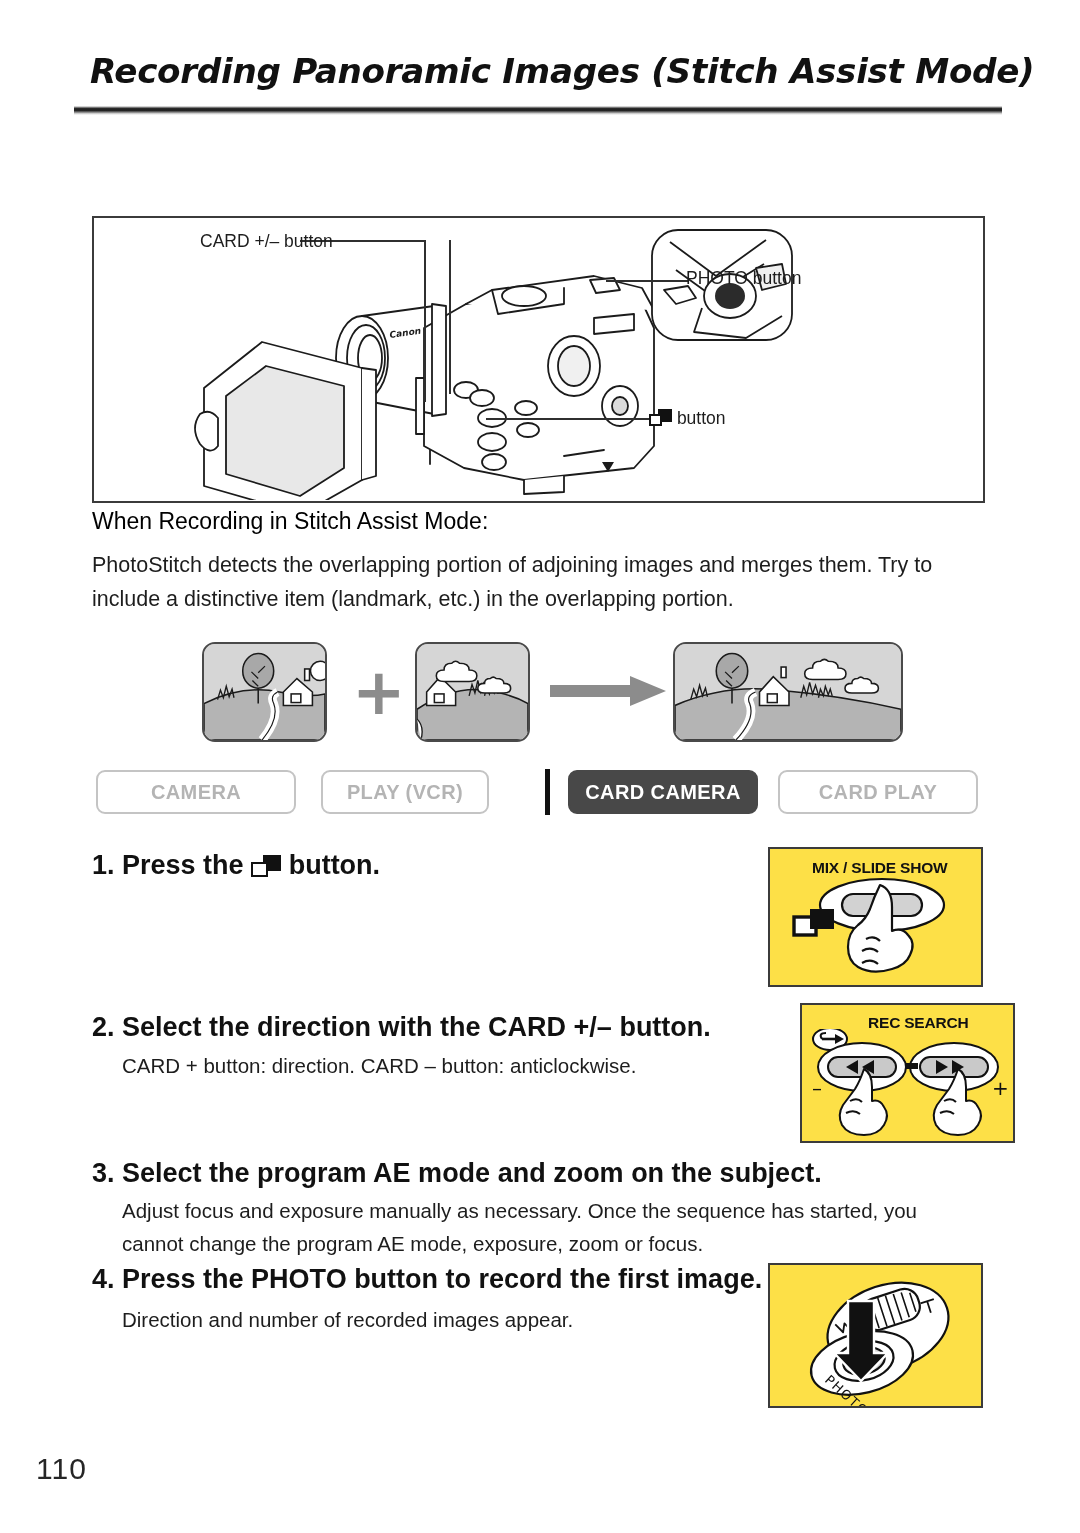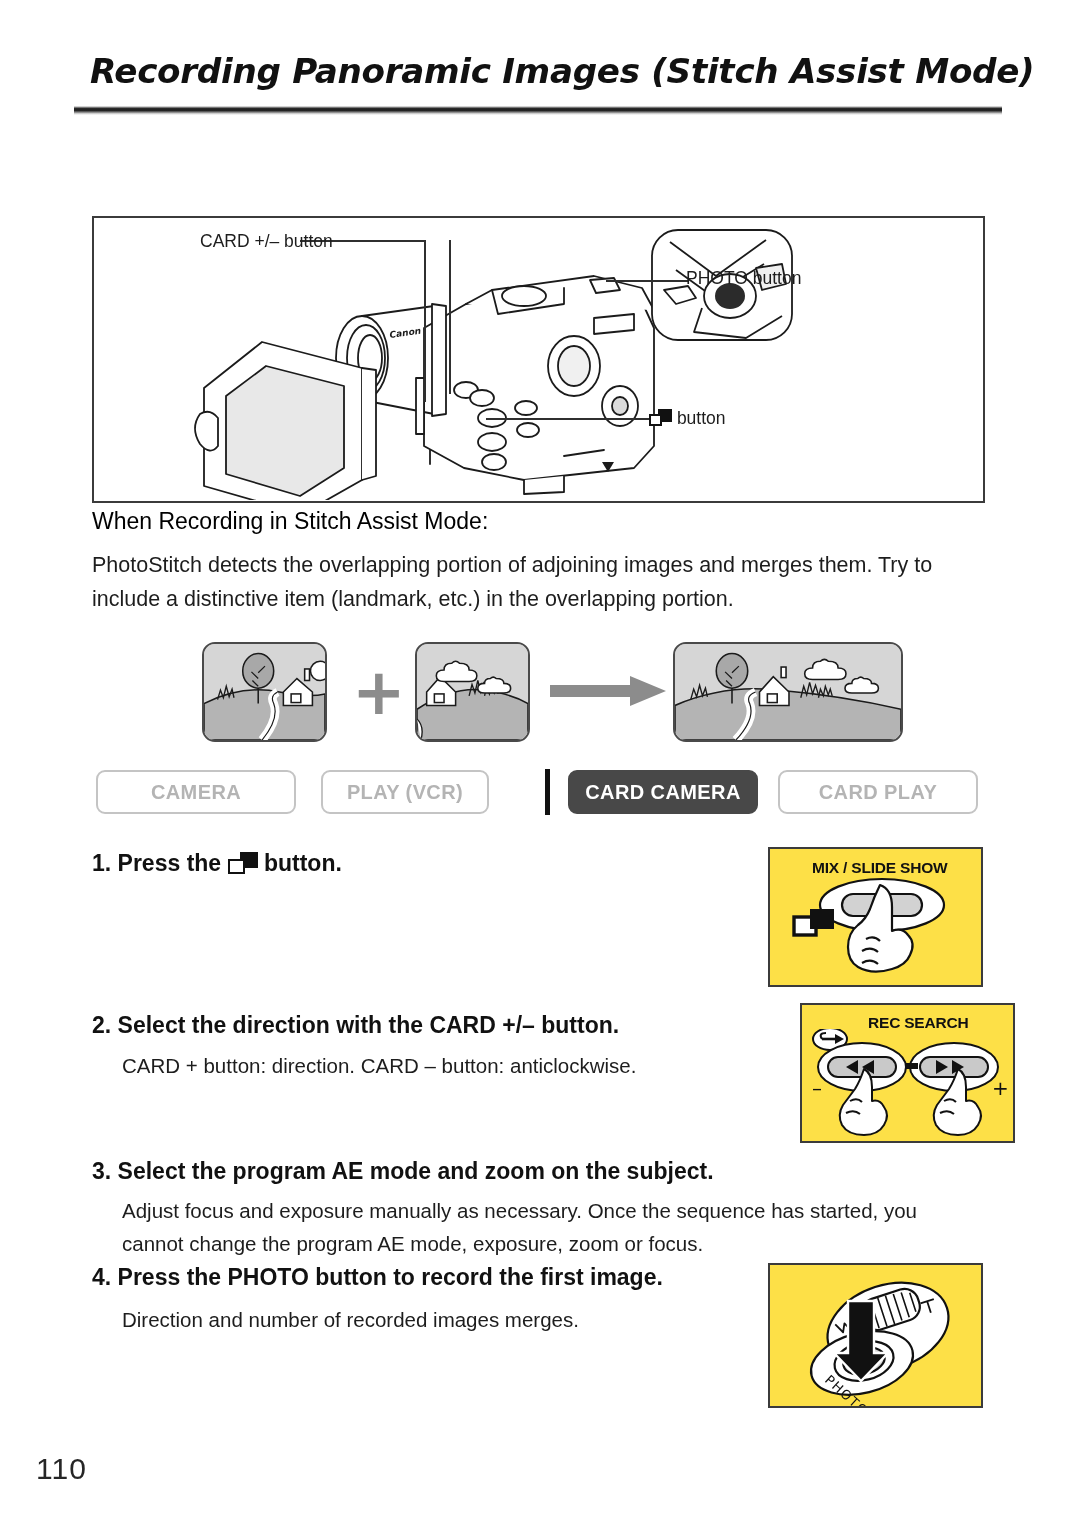--- a/index.html
+++ b/index.html
@@ -183,21 +183,21 @@
   .tab-sep {
     position: absolute;
     width: 5px;
     height: 46px;
     background: #111;
   }
 
   
   .step-head {
     position: absolute;
-    font-size: 23px;
+    font-size: 27px;
     font-weight: bold;
     color: #111;
     white-space: nowrap;
   }
   .step-body {
     position: absolute;
     font-size: 20.5px;
     line-height: 33px;
     color: #1d1d1d;
   }
@@ -482,21 +482,21 @@
   <div class="step-head" style="left:92px;top:1158px;">
     <span>3.</span>
     <span>Select the program AE mode and zoom on the subject.</span>
   </div>
   <div class="step-body" style="left:122px;top:1194px;width:855px;">Adjust focus and exposure manually as necessary. Once the sequence has started, you cannot change the program AE mode, exposure, zoom or focus.</div>
 
   <div class="step-head" style="left:92px;top:1264px;">
     <span>4.</span>
     <span>Press the PHOTO button to record the first image.</span>
   </div>
-  <div class="step-body" style="left:122px;top:1303px;width:620px;">Direction and number of recorded images merges.</div>
+  <div class="step-body" style="left:122px;top:1303px;width:620px;">Direction and number of recorded images appear.</div>
 
   <div class="ill-box" style="left:768px;top:1263px;width:215px;height:145px;">
     <svg width="211" height="141" viewBox="0 0 211 141" style="position:absolute;left:0;top:0;">
       <g fill="none" stroke="#111" stroke-width="2.2" stroke-linejoin="round">
 
         <ellipse cx="118" cy="62" rx="62" ry="42" fill="#ffffff" transform="rotate(-18 118 62)"></ellipse>
 
         <g transform="rotate(-18 118 58)">
           <rect x="96" y="30" width="58" height="32" rx="14" fill="#ffffff"></rect>
           <path d="M100 34 L100 58 M108 32 L108 60 M116 31 L116 61 M124 31 L124 61

